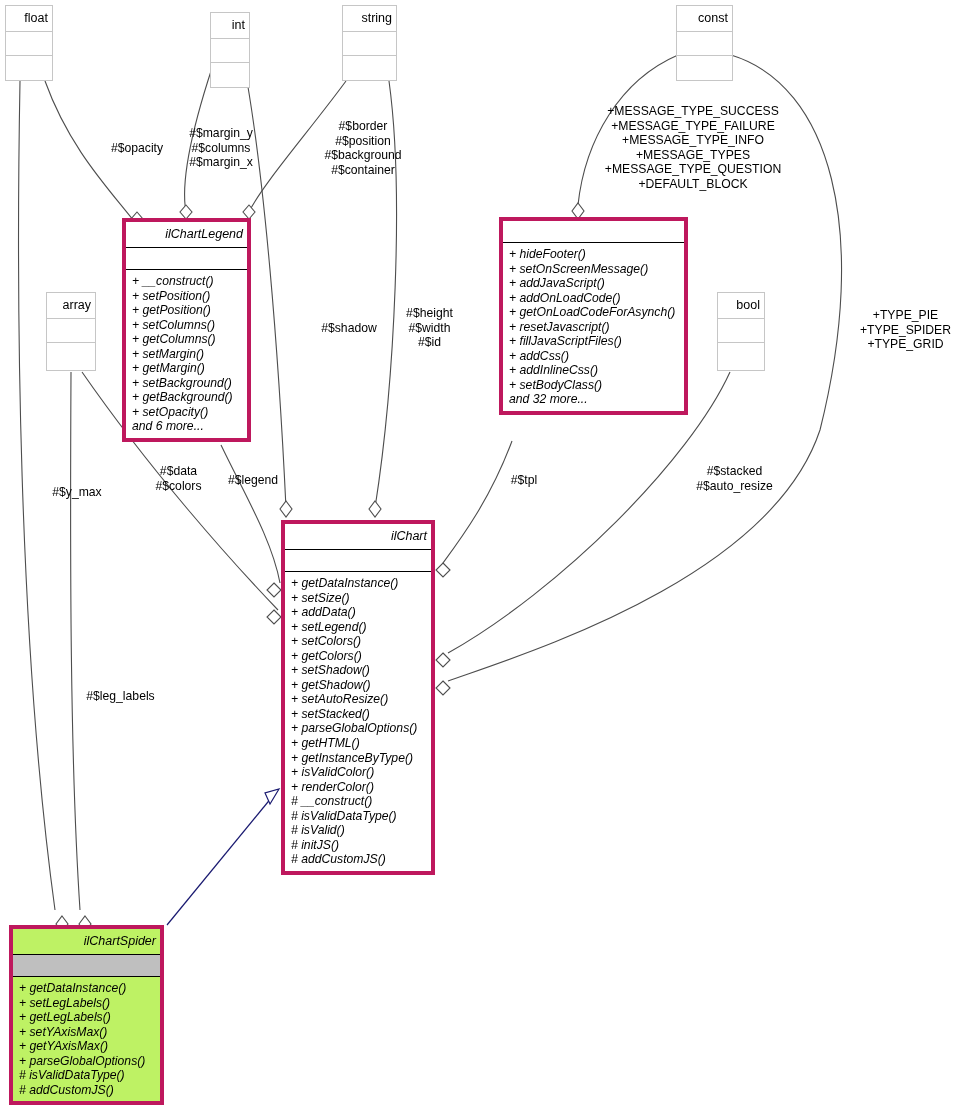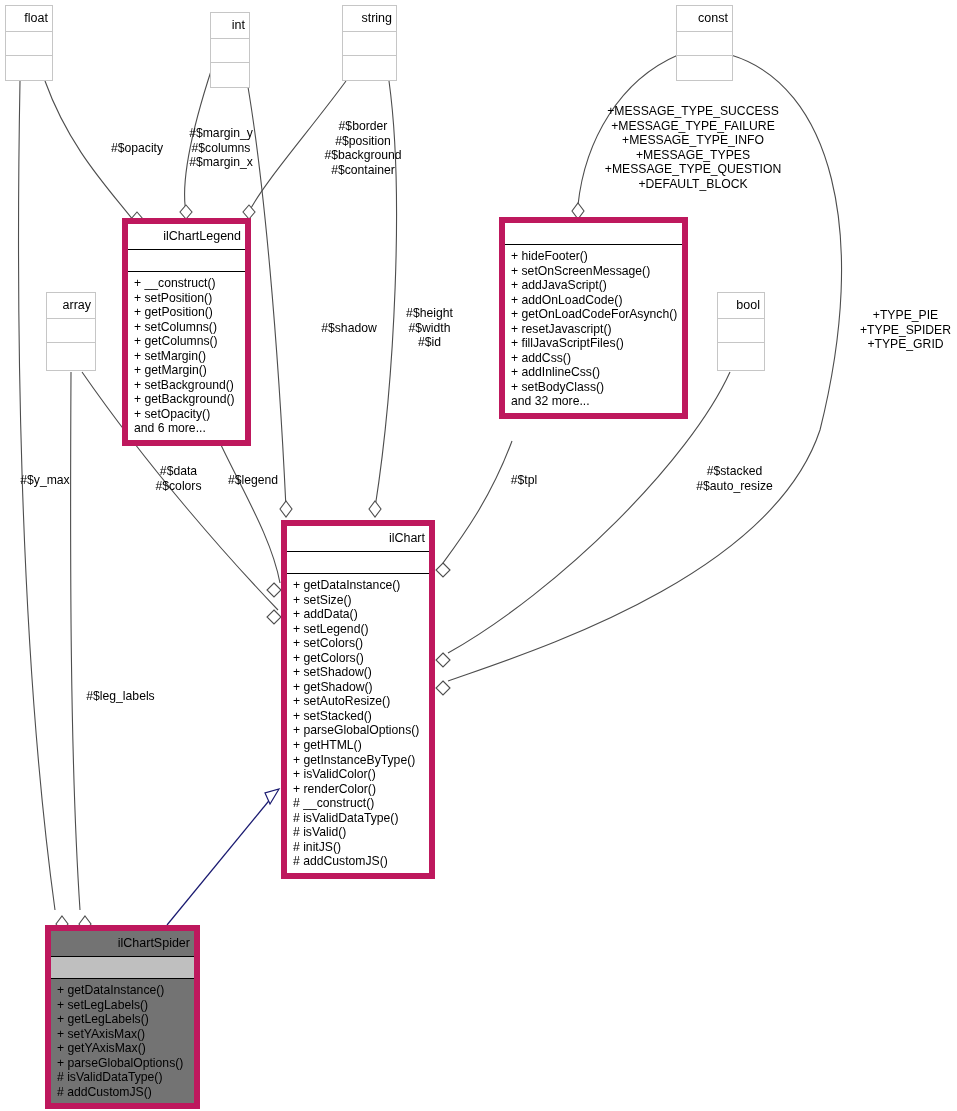--- a/index.html
+++ b/index.html
@@ -68,36 +68,36 @@
   .typebox .attrs {
     height: 24px;
     border-bottom: 1px solid #c6c6c6;
   }
   .typebox .ops {
     height: 23px;
   }
 
   
   .classbox {
-    border: 6px solid #be185d;
+    border: 4px solid #be185d;
+    font-style: italic;
   }
   .classbox .title {
     border-bottom: 1px solid #000000;
     height: 26px;
     padding-top: 5px;
   }
   .classbox .attrs {
     height: 22px;
     border-bottom: 1px solid #000000;
   }
 
   
   .classbox.current {
-    background: #737373;
-    margin-left: 36px;
+    background: #bef264;
   }
   .classbox.current .attrs { background: #bfbfbf; }
 
   
   .elabel {
     position: absolute;
     font-size: 12.2px;
     color: #000000;
     line-height: 14.6px;
     white-space: pre;
@@ -303,21 +303,21 @@
   <div class="elabel ctr" style="left:838px; top:308px; width:119px;padding-left:8px;">+TYPE_PIE
 +TYPE_SPIDER
 +TYPE_GRID</div>
 
   <div class="elabel ctr" style="left:290px; top:321px; width:118px;">#$shadow</div>
 
   <div class="elabel ctr" style="left:383px; top:306px; width:93px;">#$height
 #$width
 #$id</div>
 
-  <div class="elabel ctr" style="left:0px; top:473px; width:90px;">#$y_max</div>
+  <div class="elabel ctr" style="left:0px; top:485px; width:90px;padding-left:32px;">#$y_max</div>
 
   <div class="elabel ctr" style="left:126px; top:464px; width:105px;">#$data
 #$colors</div>
 
   <div class="elabel ctr" style="left:207px; top:473px; width:92px;">#$legend</div>
 
   <div class="elabel ctr" style="left:38px; top:689px; width:165px;">#$leg_labels</div>
 
   <div class="elabel ctr" style="left:480px; top:473px; width:88px;">#$tpl</div>
 

